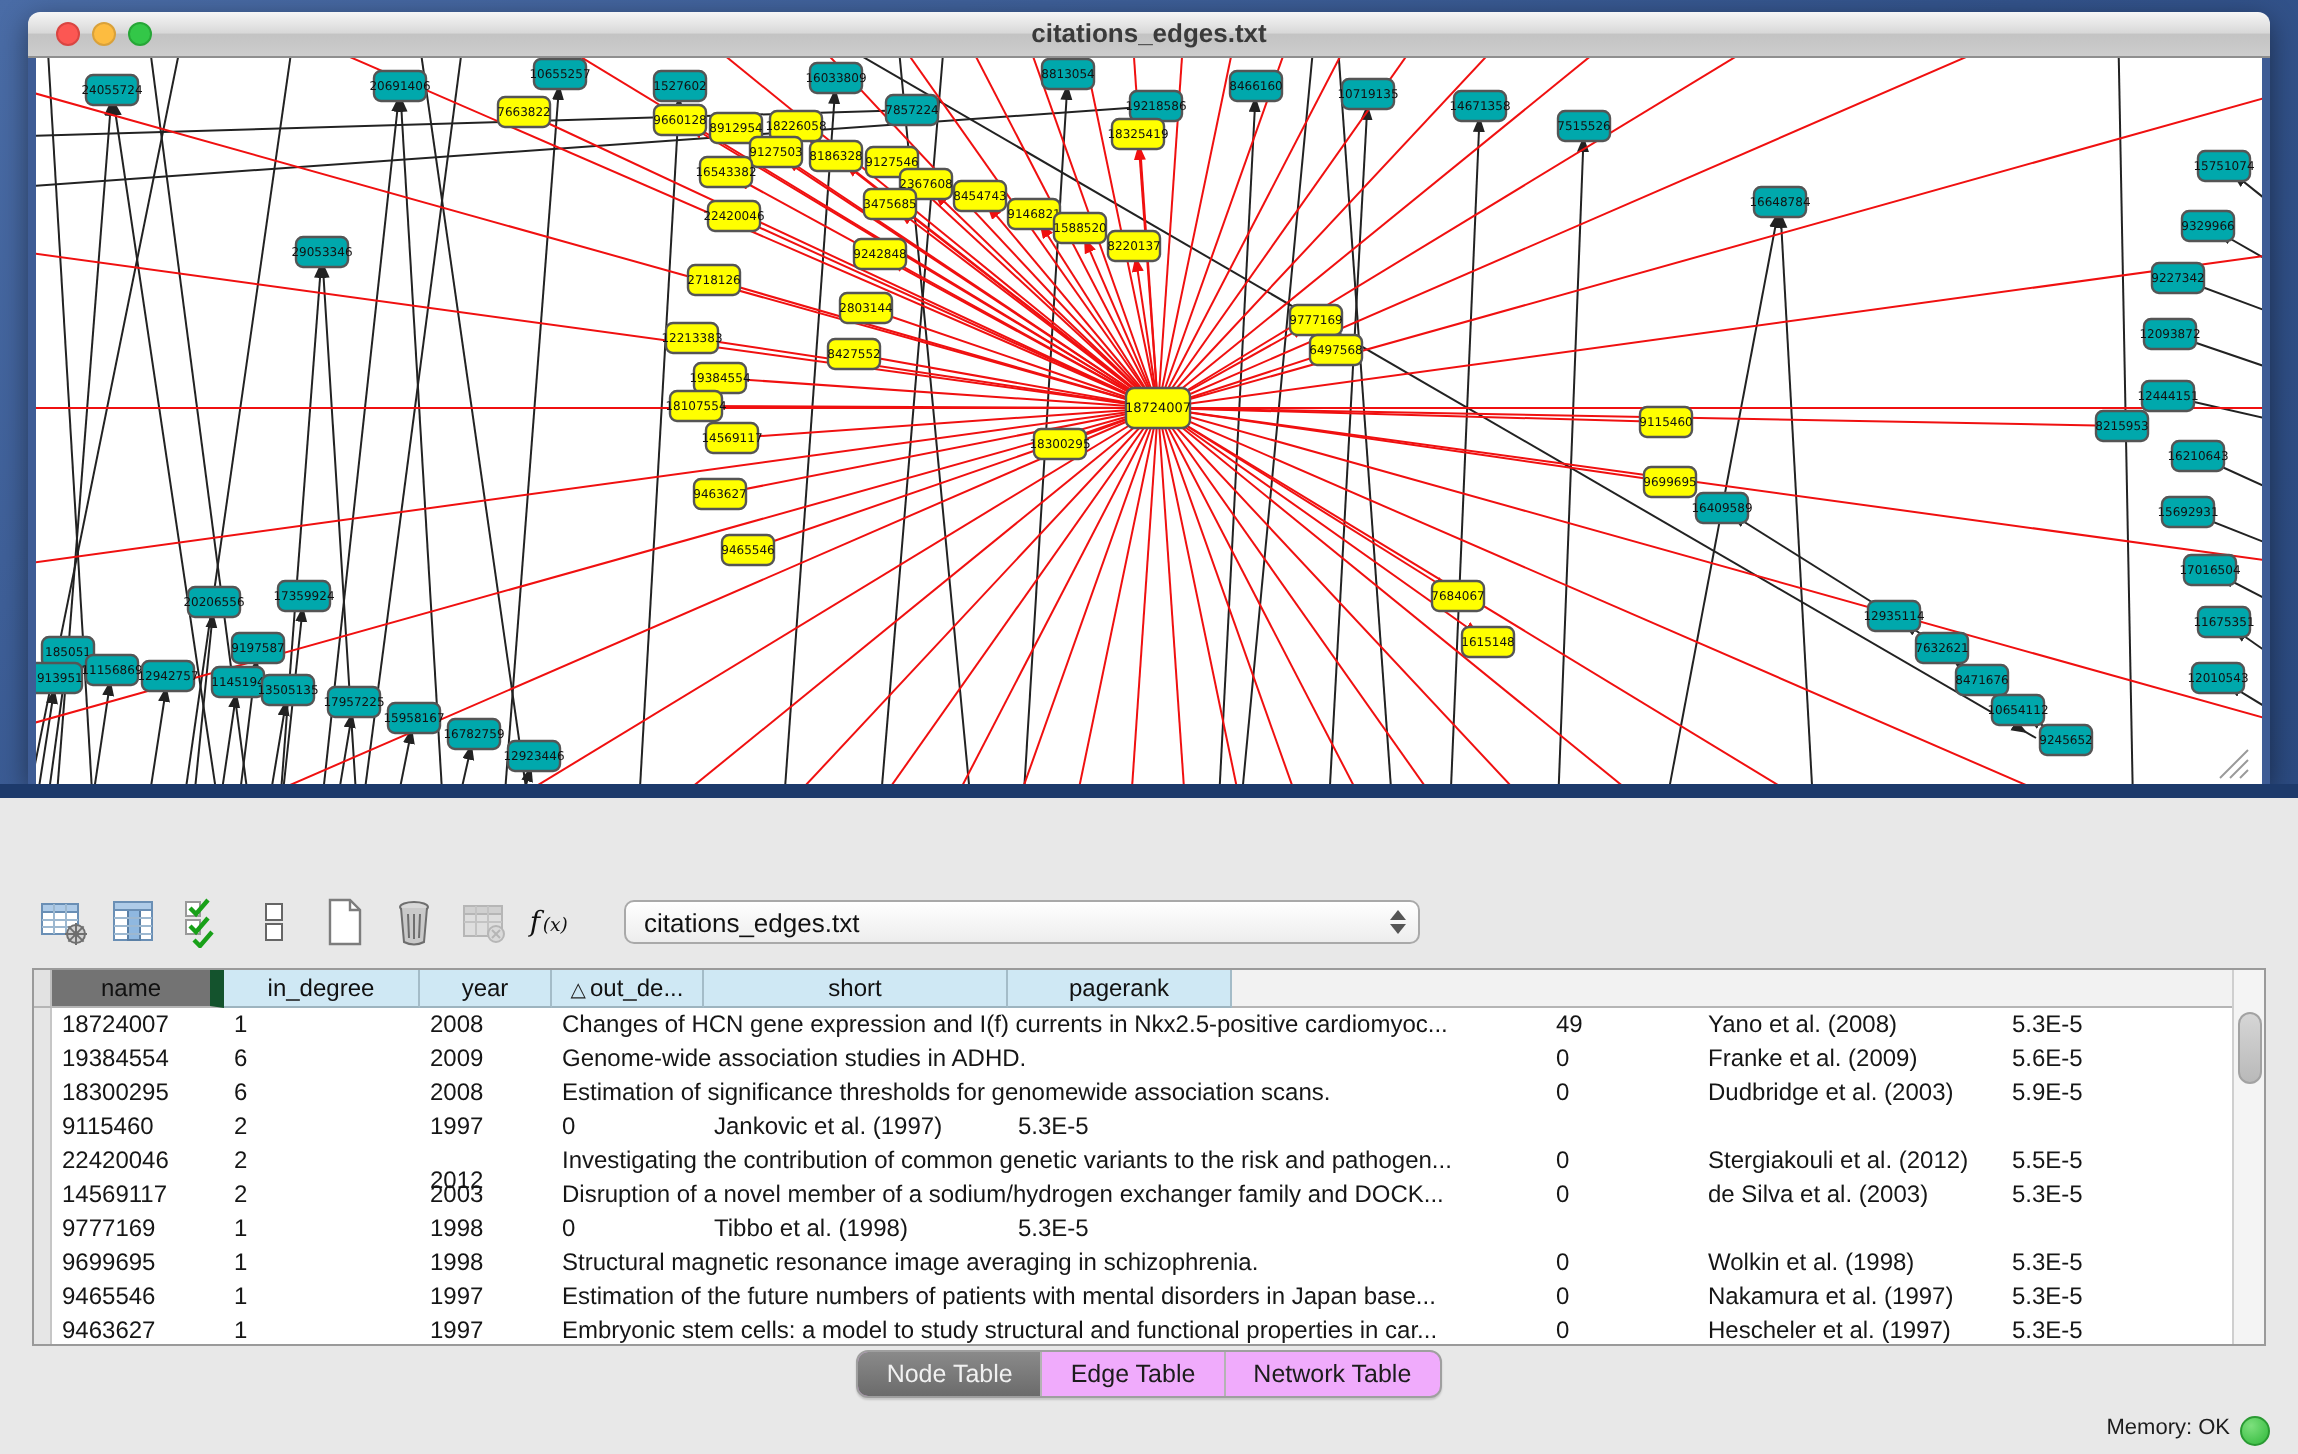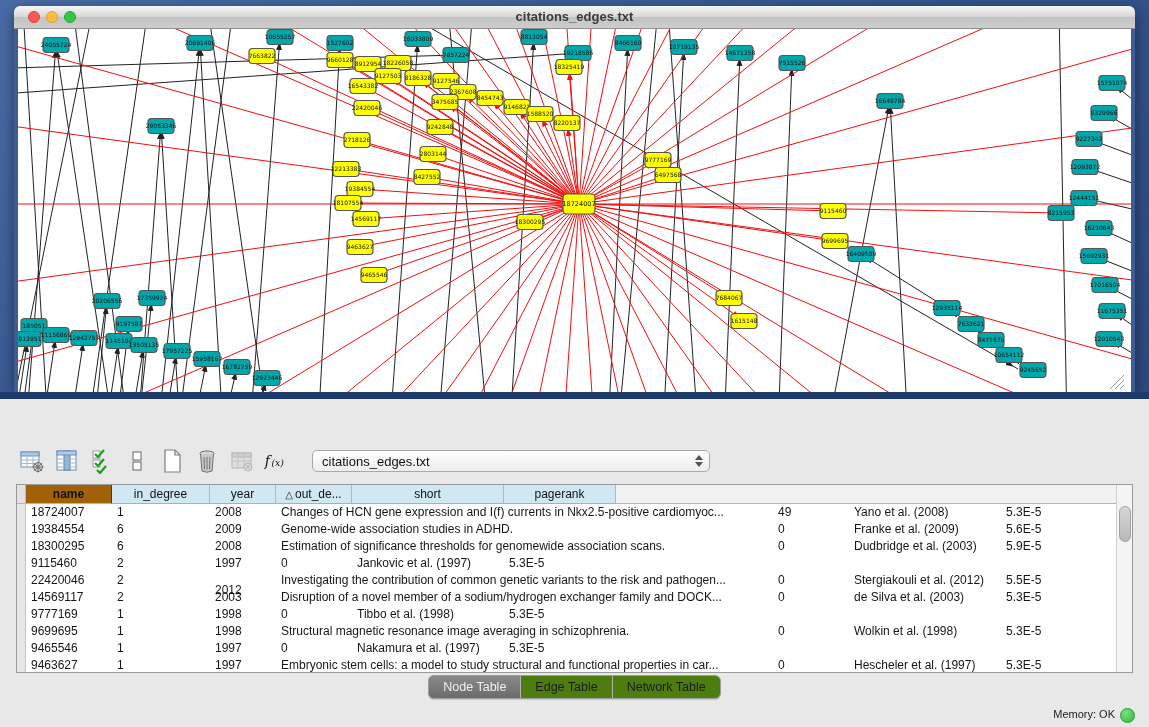--- a/index.html
+++ b/index.html
@@ -37,35 +37,35 @@
   .combo-stepper{width:20px;height:100%;display:flex;flex-direction:column;align-items:center;justify-content:center;gap:2px;}
   .arr-up{width:0;height:0;border-left:4px solid transparent;border-right:4px solid transparent;border-bottom:5px solid #555;}
   .arr-dn{width:0;height:0;border-left:4px solid transparent;border-right:4px solid transparent;border-top:5px solid #555;}
   
   .grid-wrap{position:absolute;left:16px;top:85px;width:1117px;height:189px;background:#ffffff;
     border:1px solid #9a9a9a;box-sizing:border-box;overflow:hidden;}
   .grid-inner{position:absolute;left:0;top:0;right:15px;bottom:0;}
   .hdr-row{display:flex;height:19px;box-sizing:border-box;}
   .hdr-cell{box-sizing:border-box;height:19px;line-height:18px;font-size:12px;color:#111;text-align:center;
     background:#cfe8f4;border-right:1px solid #a4bcc8;border-bottom:1px solid #9db4bf;overflow:hidden;white-space:nowrap;cursor:pointer;}
-  .hdr-cell.name-col{background:#a16207;border-right:1px solid #14532d;border-bottom:1px solid #b5b5b5;font-weight:bold;}
+  .hdr-cell.name-col{background:#737373;border-right:7px solid #14532d;border-bottom:1px solid #b5b5b5;}
   .hdr-gutter{width:8px;background:#e2e2e2;border-right:1px solid #bdbdbd;border-bottom:1px solid #b5b5b5;}
   .hdr-fill{flex:1;background:#f2f2f2;border-bottom:1px solid #b5b5b5;}
   .sort-tri{font-size:10px;margin-right:2px;color:#222;}
   .data-row{display:flex;height:17px;cursor:default;}
   .row-gutter{width:8px;background:#e6e6e6;border-right:1px solid #c6c6c6;}
   .cell{box-sizing:border-box;height:17px;line-height:17px;font-size:12px;color:#161616;
     padding-left:5px;overflow:hidden;white-space:nowrap;}
   .vscroll{position:absolute;right:0;top:0;width:15px;bottom:0;background:#f4f4f4;border-left:1px solid #cfcfcf;}
   .vthumb{position:absolute;left:2px;top:21px;width:10px;height:34px;border-radius:6px;
     background:linear-gradient(#d6d6d6,#b9b9b9);border:1px solid #a2a2a2;cursor:pointer;}
   
   .tabbar{position:absolute;left:0;right:0;top:276px;height:22px;display:flex;justify-content:center;}
   .seg{display:flex;border:1px solid #9f9f9f;border-radius:6px;overflow:hidden;height:22px;
-    background:#4d7c0f;box-shadow:0 1px 1px rgba(0,0,0,.15);}
+    background:#f0abfc;box-shadow:0 1px 1px rgba(0,0,0,.15);}
   .seg-btn{padding:0 14px;line-height:22px;font-size:12.5px;color:#1c1c1c;border-right:1px solid #b3b3b3;cursor:pointer;}
   .seg-btn:last-child{border-right:none;}
   .seg-btn.active{background:linear-gradient(#8a8a8a,#6b6b6b);color:#f1f1f1;}
   
   .status-mem{position:absolute;right:34px;bottom:7px;font-size:11px;color:#1d1d1d;margin-left:48px;}
   .mem-dot{position:absolute;right:14px;bottom:4px;width:13px;height:13px;border-radius:50%;
     background:radial-gradient(circle at 35% 30%,#7de07d,#2fb83a);border:1px solid #2a9a33;cursor:pointer;}
 </style>
 </head>
 <body>
@@ -724,20 +724,21 @@
             <div class="cell" style="width: 497px;">Structural magnetic resonance image averaging in schizophrenia.</div>
             <div class="cell" style="width: 76px;">0</div>
             <div class="cell" style="width: 152px;">Wolkin et al. (1998)</div>
             <div class="cell" style="width: 112px;">5.3E-5</div>
           </div>
           <div class="data-row">
             <div class="row-gutter"></div>
             <div class="cell" style="width: 86px;">9465546</div>
             <div class="cell" style="width: 98px;">1</div>
             <div class="cell" style="width: 66px;">1997</div>
+            <div class="cell" style="width: 497px;">Estimation of the future numbers of patients with mental disorders in Japan base...</div>
             <div class="cell" style="width: 76px;">0</div>
             <div class="cell" style="width: 152px;">Nakamura et al. (1997)</div>
             <div class="cell" style="width: 112px;">5.3E-5</div>
           </div>
           <div class="data-row">
             <div class="row-gutter"></div>
             <div class="cell" style="width: 86px;">9463627</div>
             <div class="cell" style="width: 98px;">1</div>
             <div class="cell" style="width: 66px;">1997</div>
             <div class="cell" style="width: 497px;">Embryonic stem cells: a model to study structural and functional properties in car...</div>

